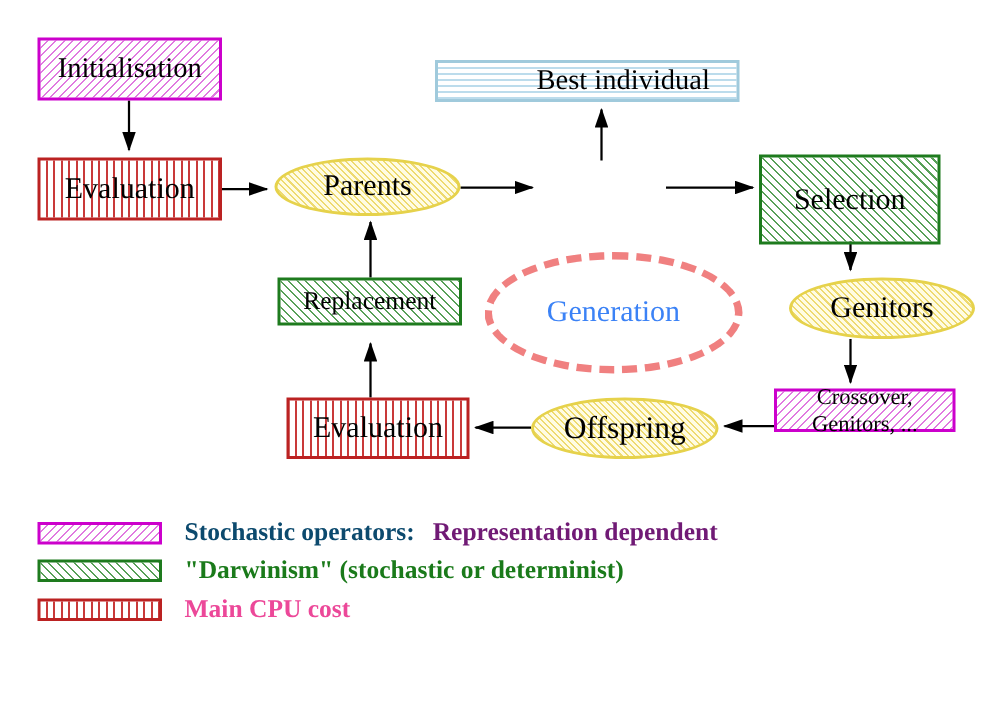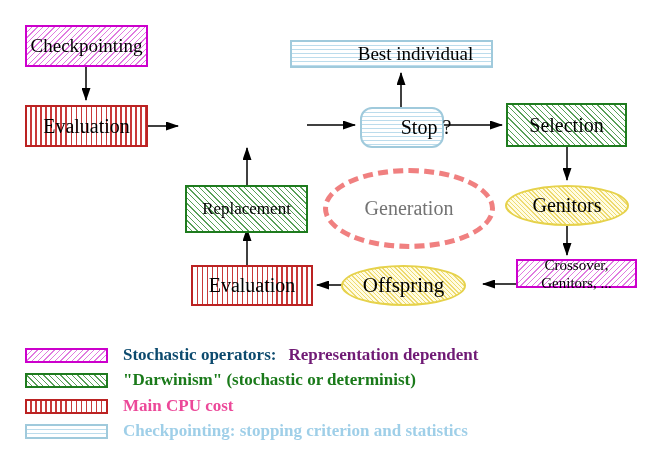--- a/index.html
+++ b/index.html
@@ -30,34 +30,34 @@
     border:2px solid #a0cadc;
     background:repeating-linear-gradient(180deg,#ffffff 0px,#ffffff 3px,#bcdcEC 3px,#bcdcEC 4px);
     padding-left:48px;
   }
   .hatch-yellow {
     border:2px solid #e6d24b; border-radius:50%;
     background:repeating-linear-gradient(45deg,#fffce2 0px,#fffce2 2px,#eeda70 2px,#eeda70 3px);
   }
   .dashed-ellipse {
     border:5px dashed #f08080; border-radius:50%;
-    color:#737373; background:transparent;
+    color:#3b82f6; background:transparent;
   }
   
   #n-init        { left:25px;  top:25px;  width:123px; height:42px; font-size:19px; }
   #n-eval-top    { left:25px;  top:105px; width:123px; height:42px; font-size:20px; }
   #n-parents     { left:183px; top:105px; width:124px; height:39px; font-size:20px; }
   #n-best        { left:290px; top:40px;  width:203px; height:28px; font-size:19px; }
   #n-stop        { left:360px; top:107px; width:84px;  height:41px; font-size:20px; border-radius:12px; }
-  #n-selection   { left:506px; top:103px; width:121px; height:44px; font-size:20px; }
-  #n-genitors    { left:505px; top:185px; width:124px; height:41px; font-size:20px; }
+  #n-selection   { left:506px; top:103px; width:121px; height:60px; font-size:20px; }
+  #n-genitors    { left:526px; top:185px; width:124px; height:41px; font-size:20px; }
   #n-generation  { left:323px; top:168px; width:172px; height:81px; font-size:20px; }
-  #n-replacement { left:185px; top:185px; width:123px; height:48px; font-size:17px; }
+  #n-replacement { left:185px; top:185px; width:123px; height:32px; font-size:17px; }
   #n-eval-bot    { left:191px; top:265px; width:122px; height:41px; font-size:20px; }
-  #n-offspring   { left:341px; top:265px; width:125px; height:41px; font-size:21px; }
+  #n-offspring   { left:354px; top:265px; width:125px; height:41px; font-size:21px; }
   #n-crossover   { left:516px; top:259px; width:121px; height:29px; font-size:15px; }
   #n-crossover .two-line { line-height:1.2; }
   
   #arrows { position:absolute; left:0; top:0; width:662px; height:471px; pointer-events:none; }
   #arrows line { stroke:#000; stroke-width:1.5; }
   
   .legend-row { position:absolute; left:25px; height:18px; display:flex; align-items:center; }
   .legend-swatch { display:inline-block; width:83px; height:15px; box-sizing:border-box; }
   .legend-label {
     position:absolute; left:98px; white-space:nowrap;
@@ -92,35 +92,35 @@
     <line x1="444" y1="125" x2="502" y2="125" marker-end="url(#ah)"></line>
     <line x1="567" y1="147" x2="567" y2="180" marker-end="url(#ah)"></line>
     <line x1="567" y1="226" x2="567" y2="255" marker-end="url(#ah)"></line>
     <line x1="516" y1="284" x2="483" y2="284" marker-end="url(#ah)"></line>
     <line x1="354" y1="285" x2="317" y2="285" marker-end="url(#ah)"></line>
     <line x1="247" y1="265" x2="247" y2="229" marker-end="url(#ah)"></line>
     <line x1="247" y1="185" x2="247" y2="148" marker-end="url(#ah)"></line>
   </svg>
 
   <div id="n-init" class="node hatch-magenta">
-    <span>Checkpointing</span>
+    <span>Initialisation</span>
   </div>
 
   <div id="n-eval-top" class="node stripe-red">
     <span>Evaluation</span>
   </div>
 
+  <div id="n-parents" class="node hatch-yellow">
+    <span>Parents</span>
+  </div>
 
   <div id="n-best" class="node stripe-cyan">
     <span>Best individual</span>
   </div>
 
-  <div id="n-stop" class="node stripe-cyan">
-    <span>Stop ?</span>
-  </div>
 
   <div id="n-selection" class="node hatch-green">
     <span>Selection</span>
   </div>
 
   <div id="n-genitors" class="node hatch-yellow">
     <span>Genitors</span>
   </div>
 
   <div id="n-generation" class="node dashed-ellipse">
@@ -156,18 +156,14 @@
   <div id="legend-row-2" class="legend-row">
     <span class="legend-swatch hatch-green"></span>
     <span class="legend-label c-green">"Darwinism" (stochastic or determinist)</span>
   </div>
 
   <div id="legend-row-3" class="legend-row">
     <span class="legend-swatch stripe-red"></span>
     <span class="legend-label c-red">Main CPU cost</span>
   </div>
 
-  <div id="legend-row-4" class="legend-row">
-    <span class="legend-swatch stripe-cyan"></span>
-    <span class="legend-label c-blue">Checkpointing: stopping criterion and statistics</span>
-  </div>
 
 </div>
 
 </body></html>

